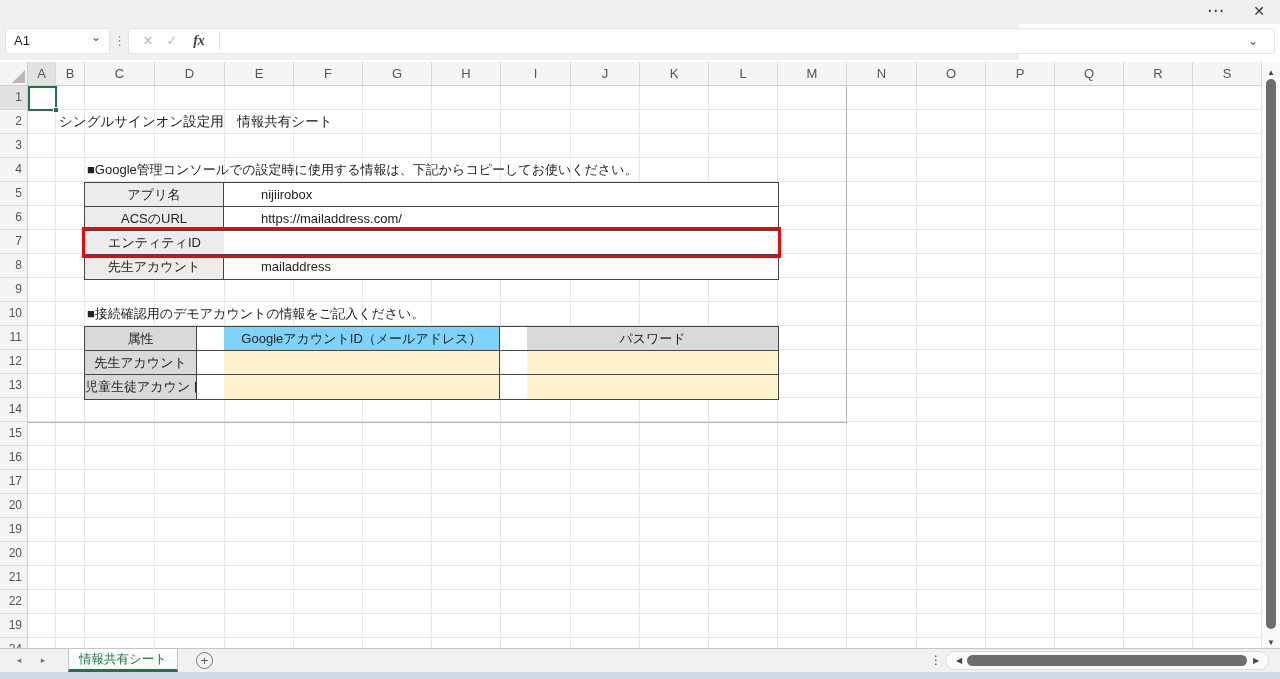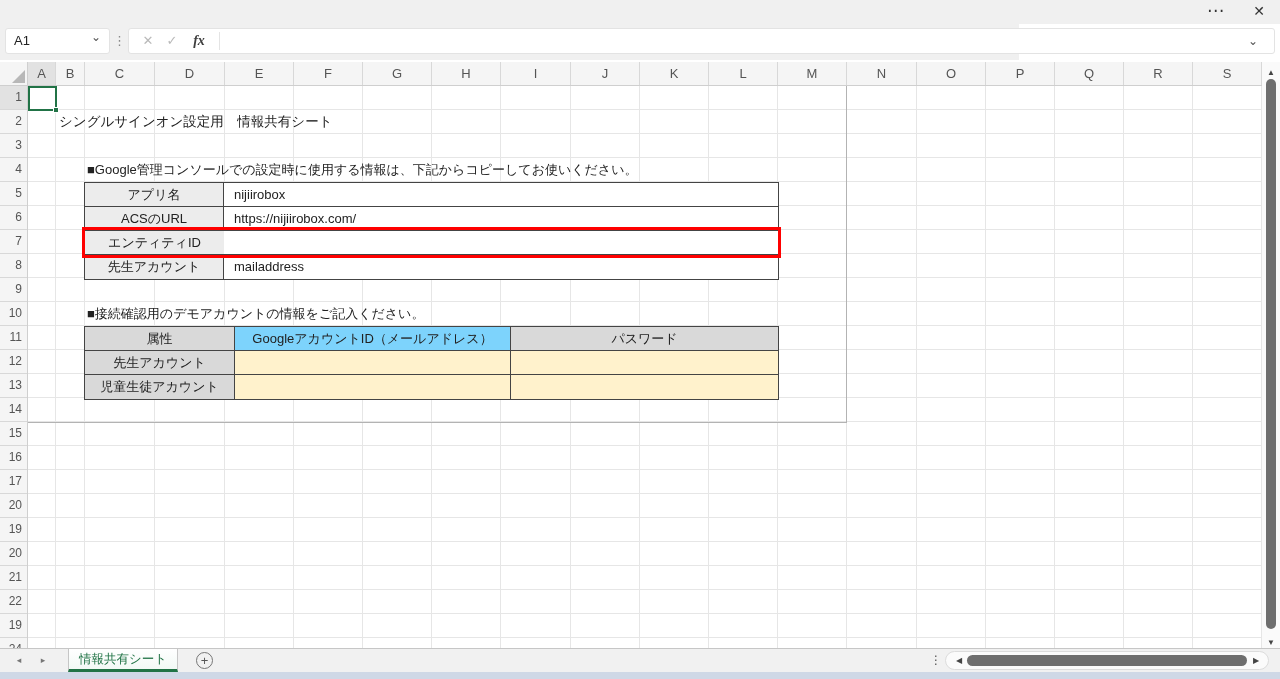--- a/index.html
+++ b/index.html
@@ -57,29 +57,29 @@
   
   .celltext { font-size:13px; color:#222; line-height:24px; white-space:nowrap; }
   #cell-title { left:31px; top:24px; font-size:13.5px; }
   #note-1 { left:59px; top:72px; }
   #note-2 { left:59px; top:216px; }
 
   
   .xtable { border:1px solid #444; background:#fff; }
   #table-1 { left:56px; top:96px; width:695px; }
   #table-2 { left:56px; top:240px; width:695px; }
-  .trow { display:flex; height:24px; border-bottom:1px solid #444; }
+  .trow { display:flex; height:24px; border-bottom:1px solid #444;gap:27px; }
   .trow:last-child { border-bottom:none; }
   .tcell { height:100%; border-right:1px solid #444; font-size:13px; color:#222; line-height:23px;
            overflow:hidden; white-space:nowrap; }
   .tcell:last-child { border-right:none; }
   .lab1 { width:139px; background:#ececec; text-align:center; }
   .val1 { flex:1; background:#fff; padding-left:10px; }
   .gray { background:#d9d9d9; text-align:center; }
-  .w-label { width:150px; }
+  .w-label { width:112px; }
   .w-id { width:276px; }
   .w-pass { flex:1; }
   .yellow { background:#fff2cc; }
 
   #red-box { left:54px; top:141px; width:699px; height:31px; border:3px solid #ff0000; pointer-events:none; }
 
   
   #tabbar { left:0; top:648px; width:1280px; height:24px; background:#f1f1f1; border-top:1px solid #c6c6c6; }
   .nav-arrow { top:0; width:22px; height:23px; text-align:center; line-height:23px; font-size:9px; color:#777; }
   #nav-left { left:8px; } #nav-right { left:32px; }
@@ -206,21 +206,21 @@
     <div id="cell-title" class="abs celltext">シングルサインオン設定用　情報共有シート</div>
     <div id="note-1" class="abs celltext">■Google管理コンソールでの設定時に使用する情報は、下記からコピーしてお使いください。</div>
 
     <div id="table-1" class="abs xtable">
       <div class="trow">
         <div class="tcell lab1" style="background: rgb(236, 236, 236);">アプリ名</div>
         <div class="tcell val1">nijiirobox</div>
       </div>
       <div class="trow">
         <div class="tcell lab1" style="background: rgb(236, 236, 236);">ACSのURL</div>
-        <div class="tcell val1">https://nijiirobox.com/</div>
+        <div class="tcell val1">https://mailaddress.com/</div>
       </div>
       <div class="trow">
         <div class="tcell lab1" style="background: rgb(236, 236, 236);">エンティティID</div>
       </div>
       <div class="trow">
         <div class="tcell lab1" style="background: rgb(236, 236, 236);">先生アカウント</div>
         <div class="tcell val1">mailaddress</div>
       </div>
     </div>
     <div id="red-box" class="abs" style="border-color: rgb(255, 0, 0);"></div>

